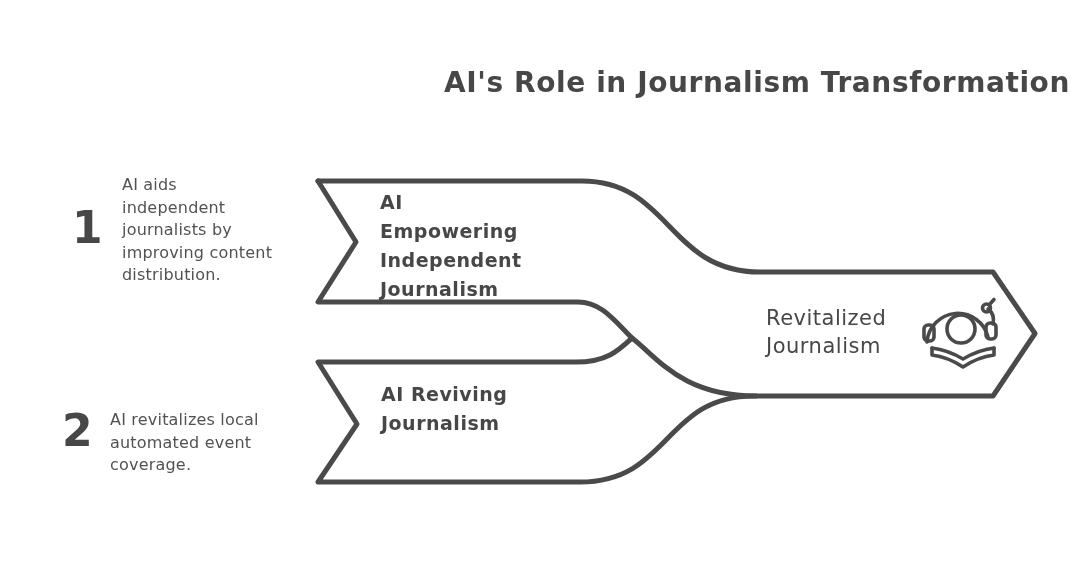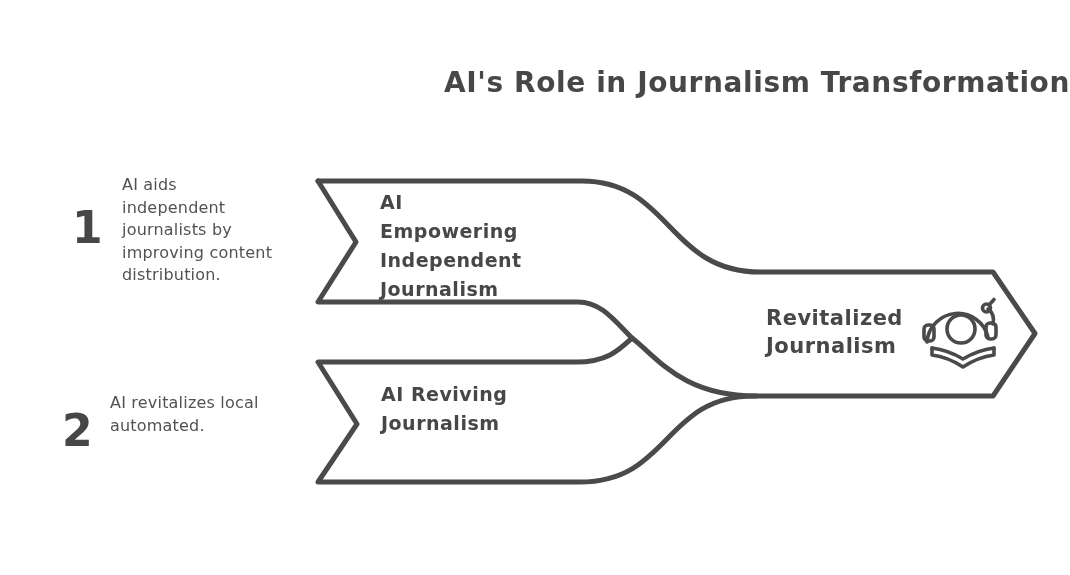--- a/index.html
+++ b/index.html
@@ -13,25 +13,25 @@
     position:absolute; left:0; right:0; top:66px; text-align:right;
     font-size:28px; font-weight:bold; letter-spacing:0.6px; color:var(--title);
   }
   .shape-svg { position:absolute; left:0; top:0; width:1070px; height:575px; }
   .shape-svg path { fill:none; stroke:var(--stroke); stroke-width:5; stroke-linejoin:round; stroke-linecap:round; }
   .step-num { position:absolute; font-weight:bold; font-size:44px; color:var(--title); line-height:1; }
   .num-1 { left:72px; top:206px; }
   .num-2 { left:62px; top:409px; }
   .desc { position:absolute; font-size:16px; line-height:22.5px; color:var(--body); letter-spacing:0.2px; }
   .desc-1 { left:122px; top:174px; }
-  .desc-2 { left:110px; top:392px; }
+  .desc-2 { left:110px; top:409px; }
   .blabel { position:absolute; font-size:19px; font-weight:bold; line-height:29px; color:var(--title); letter-spacing:0.5px; }
   .blabel-1 { left:380px; top:188px; }
   .blabel-2 { left:381px; top:380px; }
-  .result-label { position:absolute; left:766px; top:304px; font-size:21px; font-weight:bold; line-height:28px; color:var(--title); letter-spacing:0.5px; }
+  .result-label { position:absolute; left:766px; top:304px; font-size:21px; font-weight:normal; line-height:28px; color:var(--title); letter-spacing:0.5px; }
   .icon-svg { position:absolute; left:922px; top:296px; width:78px; height:78px; }
   .icon-svg path, .icon-svg circle, .icon-svg rect { fill:none; stroke:var(--stroke); stroke-width:3.6; stroke-linejoin:round; stroke-linecap:round; }
 </style>
 </head>
 <body>
 
 <div class="canvas">
 
   <h1 class="title">AI's Role in Journalism Transformation</h1>
 
@@ -51,21 +51,22 @@
   <div class="blabel blabel-1">
     <div>AI</div>
     <div>Empowering</div>
     <div>Independent</div>
     <div>Journalism</div>
   </div>
 
   <div class="step-num num-2">2</div>
   <div class="desc desc-2">
     <div>AI revitalizes local</div>
-    <div>automated.</div>
+    <div>automated event</div>
+    <div>coverage.</div>
   </div>
   <div class="blabel blabel-2">
     <div>AI Reviving</div>
     <div>Journalism</div>
   </div>
 
   <div class="result-label">
     <div>Revitalized</div>
     <div>Journalism</div>
   </div>

